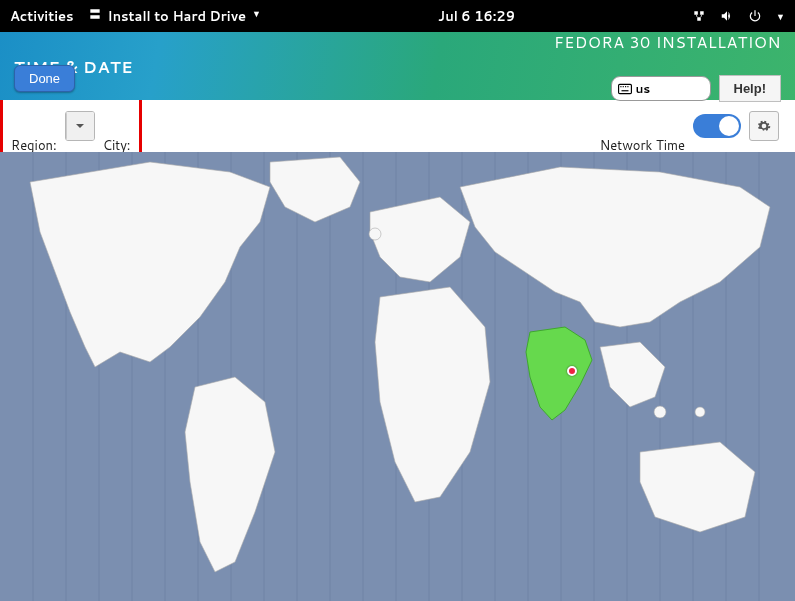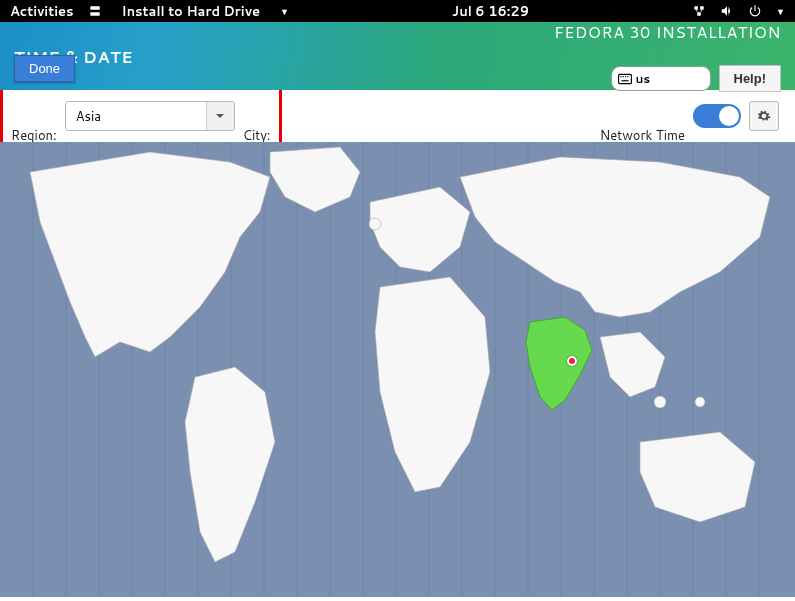--- a/index.html
+++ b/index.html
@@ -1,30 +1,30 @@
 <!DOCTYPE html>
 <html><head>
 <meta charset="utf-8">
 <style>
 * { box-sizing: border-box; margin: 0; padding: 0; }
 body { font-family: "Cantarell", "Helvetica Neue", Arial, sans-serif; width: 795px; height: 601px; overflow: hidden; background: #fff; }
 
 
-.topbar { height: 22px; background: #000; color: #fff; display: flex; align-items: center; padding: 0 10px; font-size: 13px; font-weight: 600; }
+.topbar { height: 32px; background: #000; color: #fff; display: flex; align-items: center; padding: 0 10px; font-size: 13px; font-weight: 600; }
 .topbar .left { display: flex; align-items: center; gap: 14px; }
 .topbar .center { flex: 1; text-align: center; }
 .topbar .right { display: flex; align-items: center; gap: 14px; }
-.topbar .app { display: flex; align-items: center; gap: 20px; }
+.topbar .app { display: flex; align-items: flex-start; gap: 6px; }
 .topbar .tri { font-size: 9px; }
 .topbar svg { fill: #fff; }
 
 
 .header { height: 68px; background: linear-gradient(100deg, #1b8fc6 0%, #27a0ca 20%, #2aa87a 55%, #3cb46c 100%); color: #fff; display: flex; align-items: center; padding: 0 14px; position: relative; }
 .header .title-left { font-size: 16px; font-weight: 600; letter-spacing: 0.5px; }
-.header .done { position: absolute; left: 14px; bottom: 8px; background: #3a7ed8; border: 1px solid #2c63a9; color: #fff; padding: 5px 14px; border-radius: 0; font-size: 13px; cursor: pointer; box-shadow: 0 1px 2px rgba(0,0,0,.3); }
+.header .done { position: absolute; left: 14px; bottom: 8px; background: #3a7ed8; border: 1px solid #2c63a9; color: #fff; padding: 5px 14px; border-radius: 6px; font-size: 13px; cursor: pointer; box-shadow: 0 1px 2px rgba(0,0,0,.3); }
 .header .right { margin-left: auto; display: flex; flex-direction: column; align-items: flex-end; gap: 22px; }
 .header .title-right { font-size: 16px; font-weight: 500; letter-spacing: 0.5px; }
 .header .header-row { display: flex; align-items: center; gap: 8px; }
 .kb-ind { background: #fff; color: #000; border: 1px solid #999; border-radius: 9px; padding: 3px 32px 3px 6px; font-size: 12px; font-weight: 600; display: flex; align-items: center; gap: 4px; min-width: 100px; }
 .kb-ind svg { fill: #000; }
 .help-btn { background: #f5f5f5; color: #333; border: 1px solid #bfbfbf; border-radius: 0; padding: 5px 14px; font-size: 13px; cursor: pointer; font-weight: bold; }
 
 
 .controls { height: 52px; display: flex; align-items: center; padding: 0 10px 0 0; font-size: 13px; }
 .highlight-box { border: 3px solid #e60000; padding: 6px 8px; display: flex; align-items: center; gap: 8px; }
@@ -95,21 +95,20 @@
       </div>
       <button class="help-btn">Help!</button>
     </div>
   </div>
 </div>
 
 <div class="controls">
   <div class="highlight-box">
     <span class="lbl">Region:</span>
     <div class="combo">
-      <span class="val">Asia</span>
       <span class="arrow">
           <svg width="10" height="10" viewBox="0 0 10 10">
             <path d="M1 3l4 4 4-4z"></path>
           </svg>
         </span>
     </div>
     <span class="lbl">City:</span>
   </div>
   <div class="right">
     <span class="lbl">Network Time</span>

